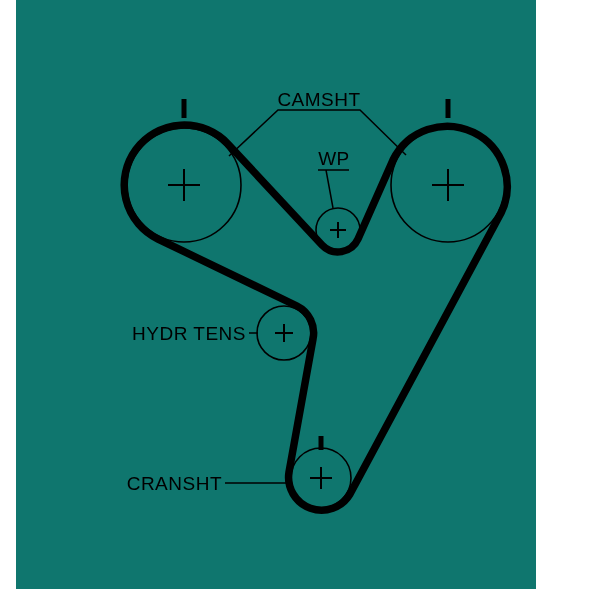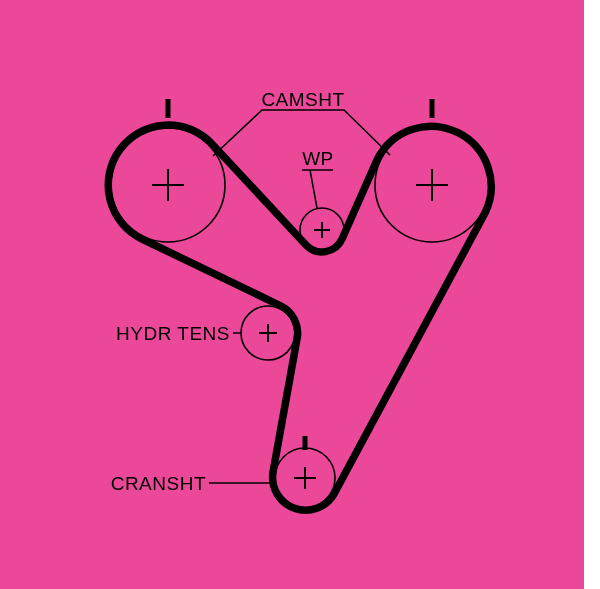--- a/index.html
+++ b/index.html
@@ -6,23 +6,24 @@
     margin: 0;
     padding: 0;
     background: #ffffff;
     width: 600px;
     height: 589px;
     overflow: hidden;
     font-family: "Liberation Sans", sans-serif;
   }
   .page {
     position: relative;
-    width: 584px;
+    width: 520px;
     height: 589px;
-    background: #ec4899;
+    background: #0f766e;
+    margin-left: 16px;
   }
   svg { display: block; }
   .pulley {
     fill: none;
     stroke: #000000;
     stroke-width: 1.6;
   }
   .belt {
     fill: none;
     stroke: #000000;

